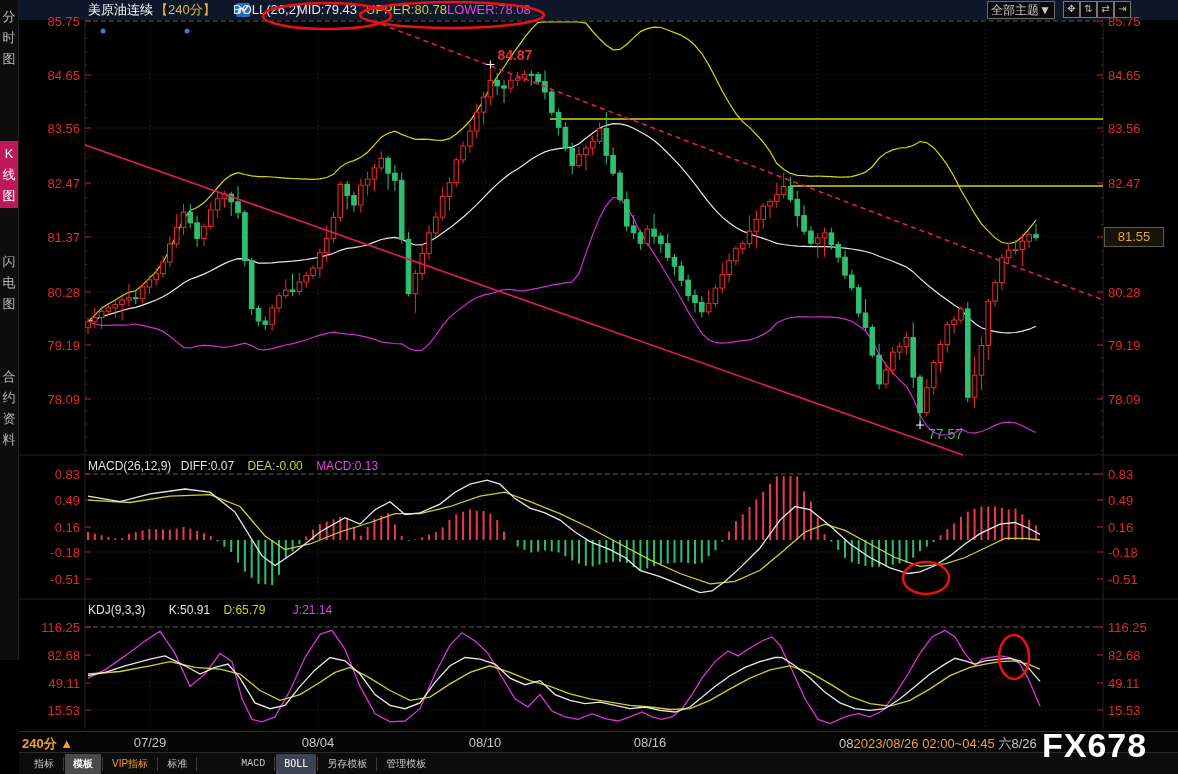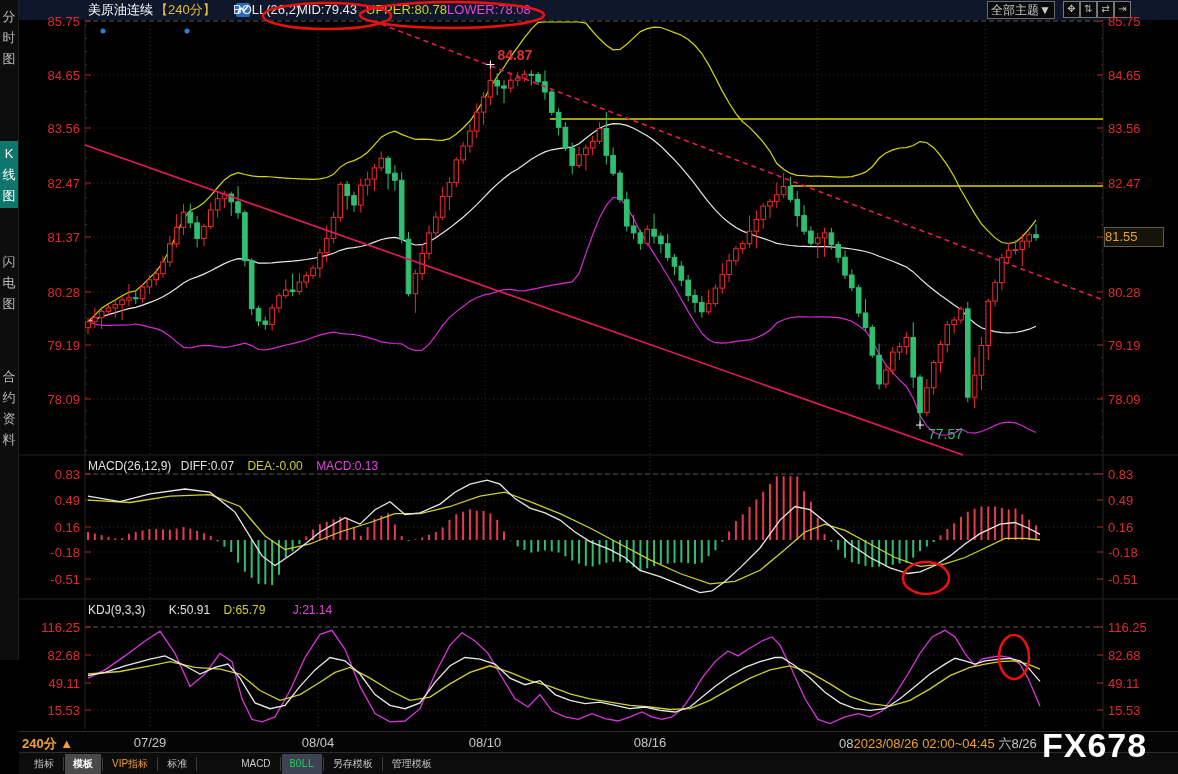--- a/index.html
+++ b/index.html
@@ -3,49 +3,49 @@
 <meta charset="utf-8">
 <style>
   html,body{margin:0;padding:0;background:#000;}
   body{width:1178px;height:774px;position:relative;overflow:hidden;
        font-family:"Liberation Sans","DejaVu Sans",sans-serif;-webkit-font-smoothing:antialiased;}
   .abs{position:absolute;}
   
   #sidebar{left:0;top:0;width:18px;height:660px;background:#0d0d0d;border-right:1px solid #1f1f1f;}
   .side-item{position:absolute;left:0;width:18px;color:#b8b8b8;font-size:13px;line-height:21px;
              text-align:center;word-break:break-all;cursor:pointer;padding:2px 0;}
-  .side-item.sel{background:#0f766e;color:#ffffff;}
+  .side-item.sel{background:#be185d;color:#ffffff;}
   
   #topbar{left:19px;top:0;width:1159px;height:20px;background:#0f172a;}
   .tb{position:absolute;top:2px;font-size:13px;line-height:16px;white-space:nowrap;}
   #chart-icon{left:217px;top:3px;width:14px;height:14px;}
   #theme-btn{left:968px;top:1px;width:66px;height:16px;border:1px solid #6a6a6a;color:#cccccc;
              font-size:12px;line-height:16px;text-align:center;cursor:pointer;background:#0a0a0a;}
   .winicon{position:absolute;top:1px;width:15px;height:15px;border:1px solid #777;color:#bbb;
            font-size:10px;line-height:14px;text-align:center;cursor:pointer;background:#0a0a0a;}
   
   .plabel{position:absolute;font-size:13px;color:#dd2b2b;line-height:13px;white-space:nowrap;}
   .plabel.left{width:52px;text-align:right;}
   #price-box{left:1104px;width:58px;height:18px;border:1px solid #5c5c48;background:#15130a;
-             color:#f0a028;font-size:13px;line-height:18px;}
+             color:#f0a028;font-size:13px;line-height:18px;text-align:center;}
   
   .ind-head{position:absolute;font-size:12px;line-height:14px;white-space:nowrap;}
   .w{color:#e2e2e2;} .yel{color:#cfcf2f;} .mag{color:#e048e0;}
   
   #timebar{left:19px;top:731px;width:1159px;height:21px;background:#050505;border-top:1px solid #2b2b2b;}
   .date{position:absolute;top:3px;color:#c8c8c8;font-size:13px;transform:translateX(-50%);white-space:nowrap;}
   #period-cell{position:absolute;left:3px;top:3px;color:#f0a030;font-size:13px;font-weight:bold;cursor:pointer;}
   #session{position:absolute;left:820px;top:3px;font-size:13px;white-space:nowrap;}
   
   #toolbar{left:19px;top:752px;width:1159px;height:22px;background:#0c0c0c;border-top:1px solid #2b2b2b;
            display:flex;align-items:center;}
   .tool{color:#c8c8c8;font-size:10px;line-height:18px;padding:1px 8px;margin:0 1px;cursor:pointer;white-space:nowrap;}
-  .tool.mono{font-family:Liberation Sans, sans-serif;margin-left:36px;}
+  .tool.mono{font-family:Liberation Mono, monospace;margin-left:36px;}
   .tool.sel{background:#4a4a4a;color:#fff;font-weight:bold;text-align:right;}
-  .tool.sel2{background:#3c4454;color:#22c55e;font-family:"DejaVu Sans Mono","Liberation Mono",monospace;}
+  .tool.sel2{background:#3c4454;color:#ffffff;font-family:"DejaVu Sans Mono","Liberation Mono",monospace;}
   .tool.vip{color:#f0a030;}
   .tsep{width:1px;height:14px;background:#3a3a3a;}
   #watermark{left:1042px;top:727px;width:136px;color:#ffffff;font-size:34px;font-weight:bold;
              letter-spacing:1px;line-height:36px;}
   #chart-svg{position:absolute;left:0;top:0;}
 </style>
 </head>
 <body>
 
 <div id="sidebar" class="abs">

